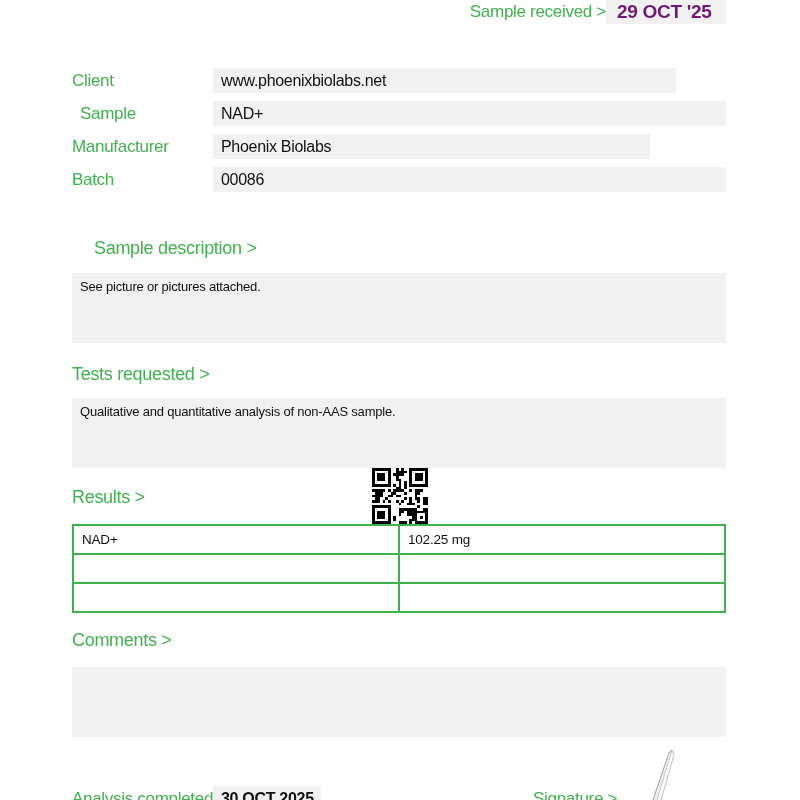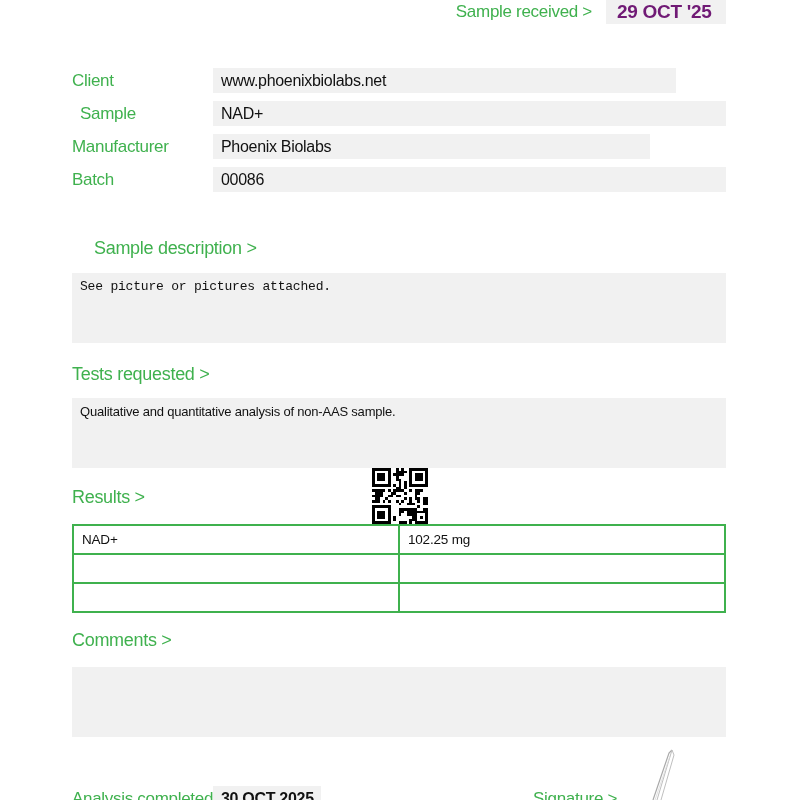--- a/index.html
+++ b/index.html
@@ -12,21 +12,21 @@
   .value-box{
     position:absolute;background:#f1f1f1;font-size:16px;letter-spacing:-0.3px;
     line-height:25px;padding-left:8px;box-sizing:border-box;color:#111;
   }
   .field-label{position:absolute;left:72px;line-height:25px;}
   .text-area{
     position:absolute;left:72px;width:654px;height:70px;background:#f1f1f1;
     font-size:13px;letter-spacing:-0.2px;padding:6px 8px;box-sizing:border-box;color:#111;
   }
   #received-row{position:absolute;top:0;left:0;width:726px;height:24px;
-    display:flex;justify-content:flex-end;align-items:center;gap:14px;}
+    display:flex;justify-content:flex-end;align-items:center;gap:0;}
   #received-value{
     width:120px;height:24px;background:#f1f1f1;font-size:19px;font-weight:600;
     letter-spacing:-0.3px;line-height:24px;padding-left:11px;box-sizing:border-box;color:#701a75;
   }
   #results-table{
     position:absolute;left:72px;top:524px;width:654px;height:86px;
     border-collapse:collapse;table-layout:fixed;
   }
   #results-table td{
     border:2px solid #3fb14e;font-size:13.5px;letter-spacing:-0.2px;
@@ -55,21 +55,21 @@
   <span class="field-label green-label" style="top:101px;margin-left:8px;">Sample</span>
   <span class="value-box" style="left:213px;top:101px;width:513px;height:25px;">NAD+</span>
 
   <span class="field-label green-label" style="top:134px;">Manufacturer</span>
   <span class="value-box" style="left:213px;top:134px;width:437px;height:25px;">Phoenix Biolabs</span>
 
   <span class="field-label green-label" style="top:167px;">Batch</span>
   <span class="value-box" style="left:213px;top:167px;width:513px;height:25px;">00086</span>
 
   <span class="section-label" style="top:238px;margin-left:22px;">Sample description &gt;</span>
-  <div class="text-area" style="top:273px;font-family:Liberation Mono, monospace;">See picture or pictures attached.</div>
+  <div class="text-area" style="top:273px;">See picture or pictures attached.</div>
 
   <span class="section-label" style="top:364px;">Tests requested &gt;</span>
   <div class="text-area" style="top:398px;">Qualitative and quantitative analysis of non-AAS sample.</div>
 
   <div id="qr-wrap">
     <svg id="qr-svg" width="56" height="56" viewBox="0 0 21 21" shape-rendering="crispEdges" aria-hidden="true">
         <rect x="0" y="0" width="1" height="1" fill="#000"></rect>
         <rect x="1" y="0" width="1" height="1" fill="#000"></rect>
         <rect x="2" y="0" width="1" height="1" fill="#000"></rect>
         <rect x="3" y="0" width="1" height="1" fill="#000"></rect>

